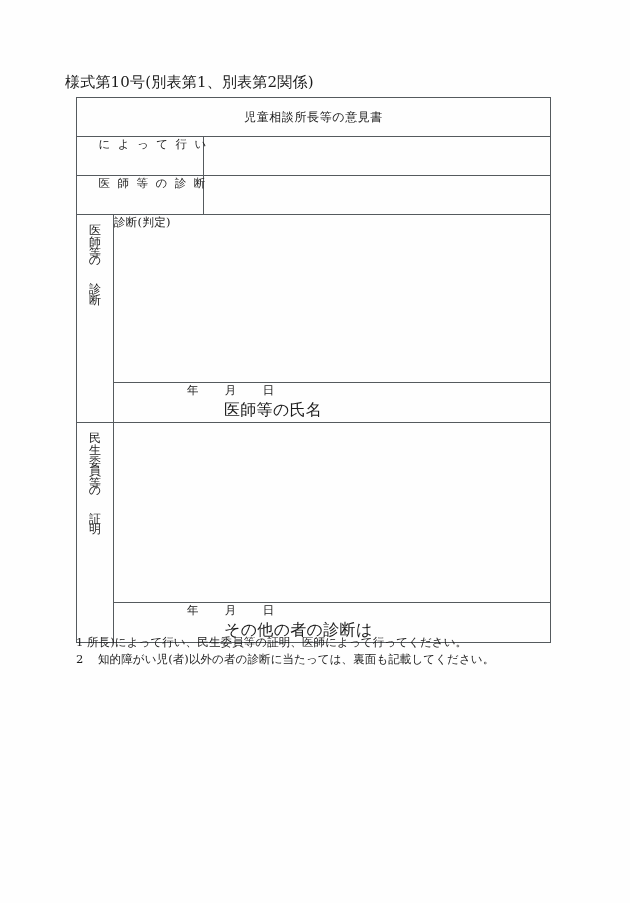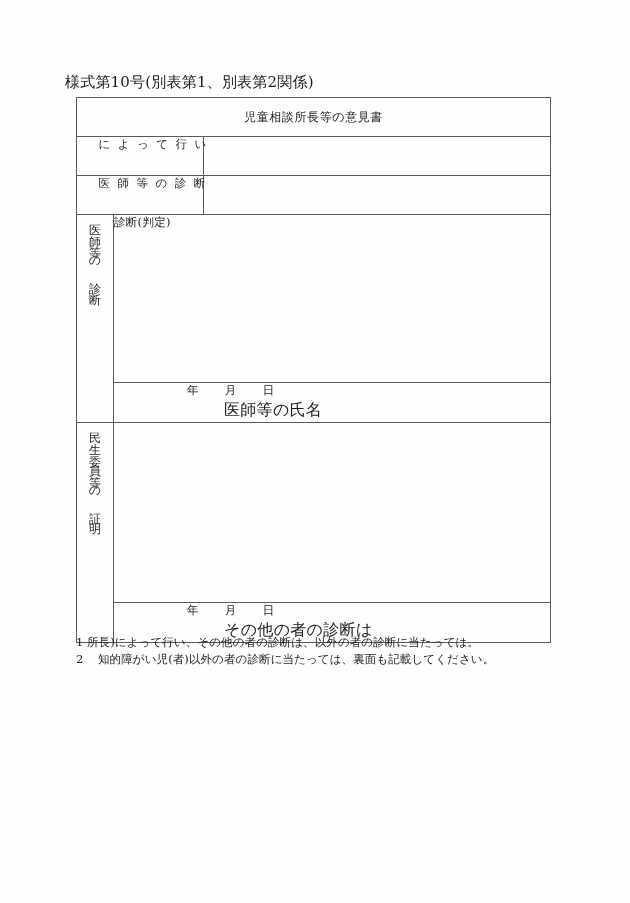--- a/index.html
+++ b/index.html
@@ -228,21 +228,21 @@
         </div>
         <div class="name-line">その他の者の診断は</div>
       </td>
     </tr>
   </tbody>
     </table>
 
   <div class="notes">
     <div class="note-item">
       <span class="note-num">1</span>
-      <span class="note-text"><span class="cont">所長)によって行い、その他の者の診断は、以外の者の診断に当たっては。</span></span>
+      <span class="note-text"><span class="cont">所長)によって行い、民生委員等の証明、医師によって行ってください。</span></span>
     </div>
     <div class="note-item">
       <span class="note-num">2</span>
       <span class="note-text">知的障がい児(者)以外の者の診断に当たっては、裏面も記載してください。</span>
     </div>
   </div>
 
 </div>
 
 </body></html>

